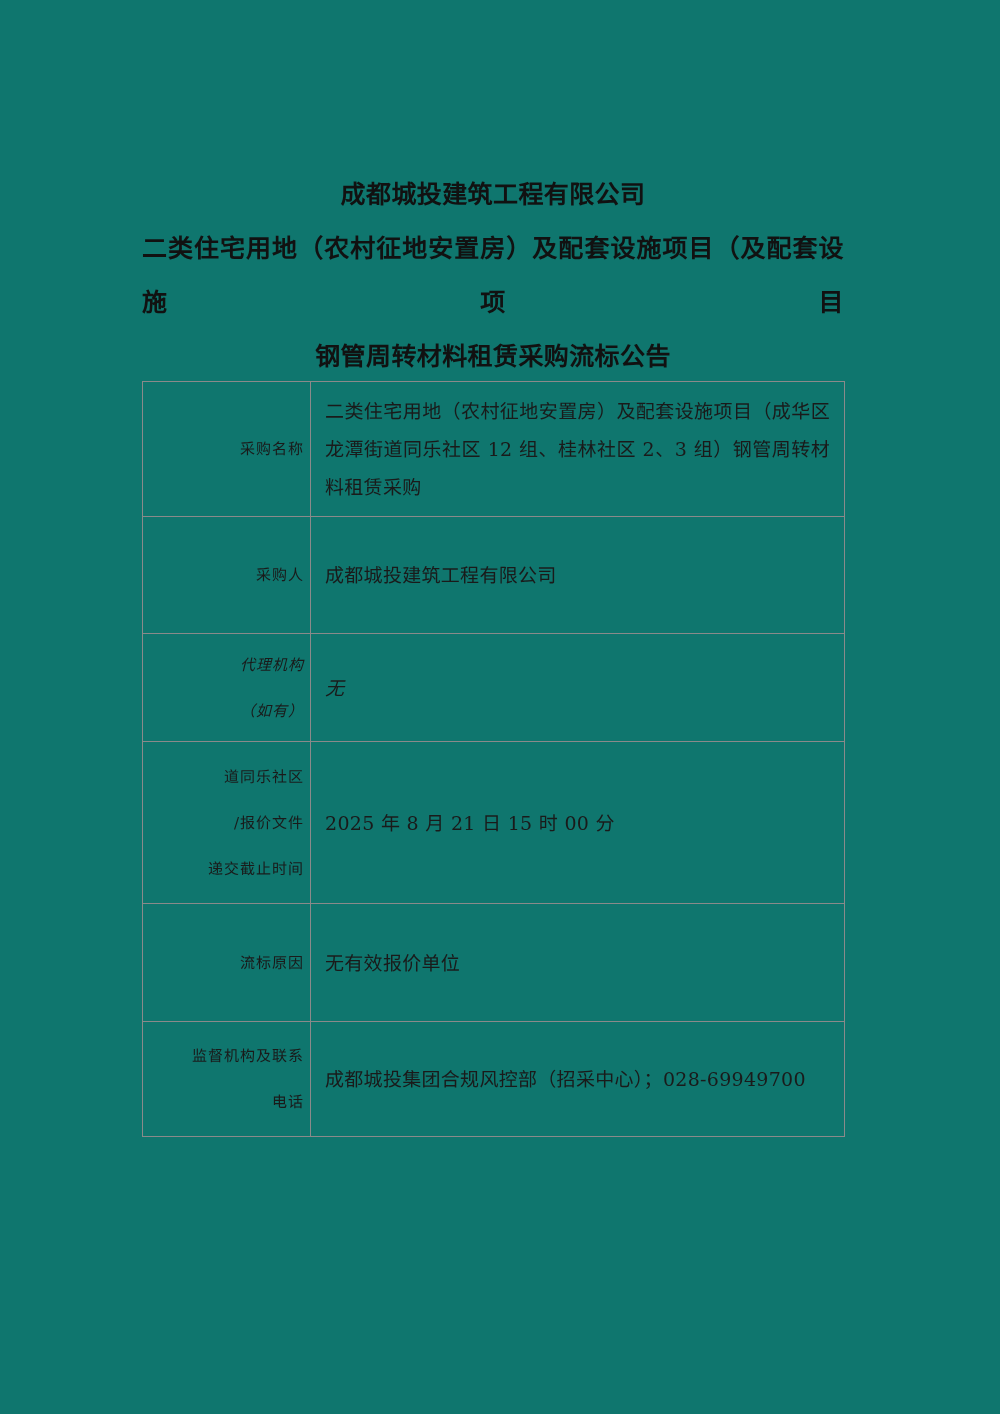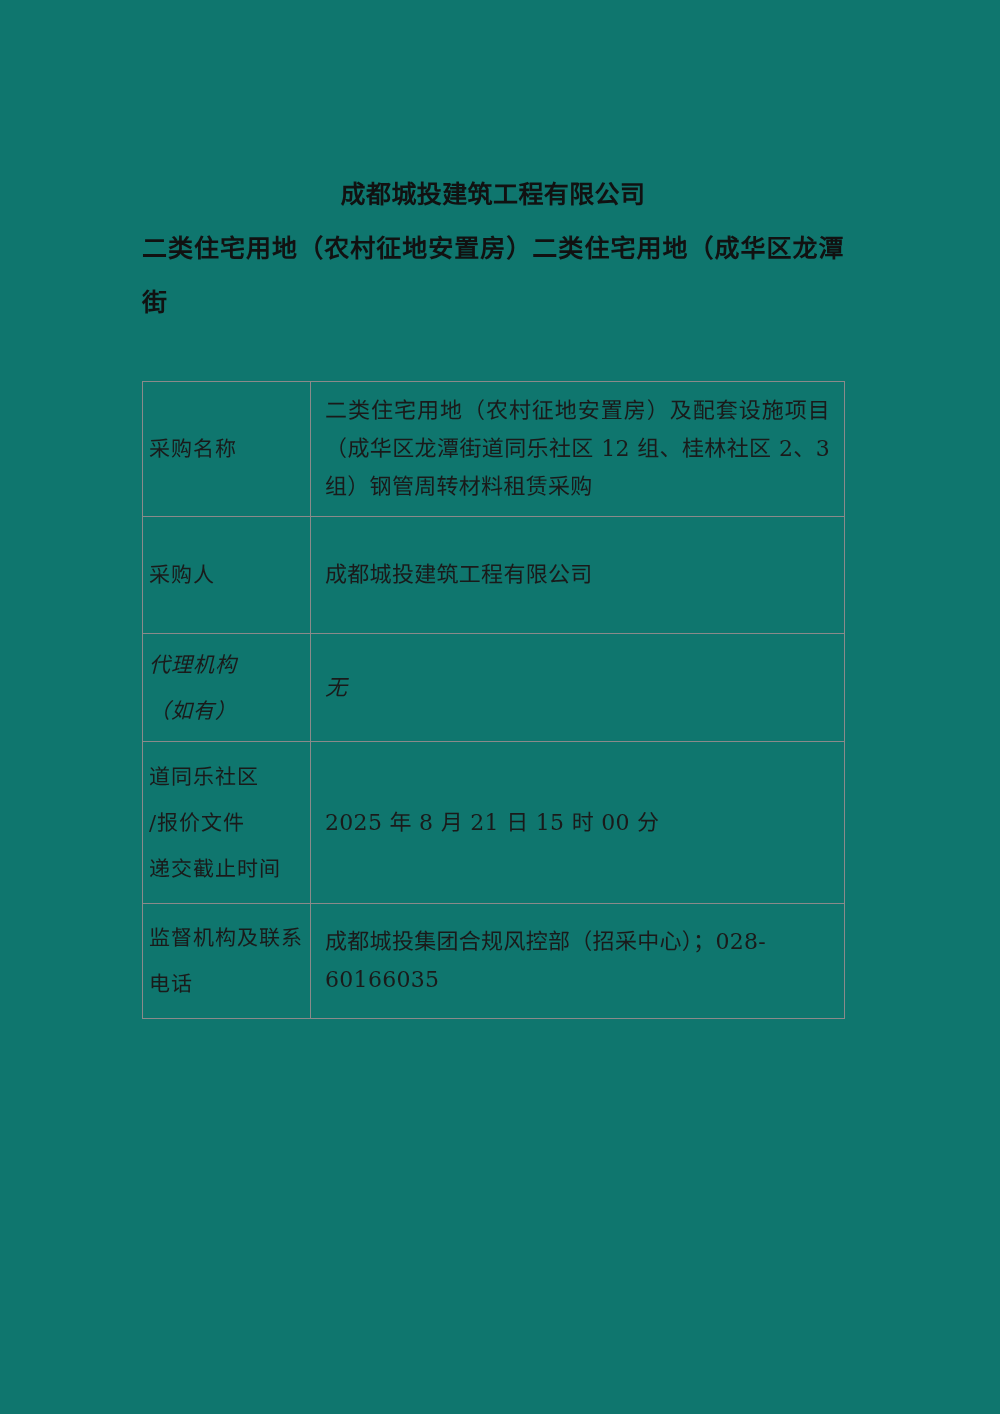--- a/index.html
+++ b/index.html
@@ -58,31 +58,31 @@
   }
   .doc-table td {
     border: 1px solid #8a8a8a;
     vertical-align: middle;
     padding: 0;
   }
   .doc-table col.lbl { width: 168px; }
   .doc-table col.val { width: 534px; }
 
   .cell-label {
-    text-align: left;
-    font-size: 21px;
+    text-align: right;
+    font-size: 15px;
     line-height: 46px;
     color: #1a1a1a;
     padding: 6px 6px;
     letter-spacing: 1px;
   }
   .cell-label .ln { display: block; white-space: nowrap; }
 
   .cell-value {
-    font-size: 22px;
+    font-size: 19px;
     line-height: 38px;
     color: #1a1a1a;
     padding: 10px 14px 10px 14px;
     letter-spacing: 0.3px;
   }
   .cell-value.justify {
     text-align: justify;
     text-align-last: left;
   }
 
@@ -94,21 +94,22 @@
   .r5 { height: 118px; }
   .r6 { height: 115px; margin-left: 10px; }
 </style>
 </head>
 <body>
 
 <div class="page">
 
   <div class="title-block">
     <div class="title-line center">成都城投建筑工程有限公司</div>
-    <div class="title-line full">二类住宅用地（农村征地安置房）二类住宅用地（成华区龙潭街</div>
+    <div class="title-line full">二类住宅用地（农村征地安置房）及配套设施项目（及配套设施项目</div>
+    <div class="title-line center">钢管周转材料租赁采购流标公告</div>
   </div>
 
   <table class="doc-table">
     <colgroup>
       <col class="lbl">
       <col class="val">
     </colgroup>
     <tbody>
 
       <tr class="r1">
@@ -151,29 +152,39 @@
             <span class="ln">道同乐社区</span>
             <span class="ln">/报价文件</span>
             <span class="ln">递交截止时间</span>
           </div>
         </td>
         <td>
           <div class="cell-value">2025 年 8 月 21 日 15 时 00 分</div>
         </td>
       </tr>
 
+      <tr class="r5">
+        <td>
+          <div class="cell-label">
+            <span class="ln">流标原因</span>
+          </div>
+        </td>
+        <td>
+          <div class="cell-value">无有效报价单位</div>
+        </td>
+      </tr>
 
       <tr class="r6">
         <td>
           <div class="cell-label">
             <span class="ln">监督机构及联系</span>
             <span class="ln">电话</span>
           </div>
         </td>
         <td>
-          <div class="cell-value">成都城投集团合规风控部（招采中心）；028-60166035</div>
+          <div class="cell-value">成都城投集团合规风控部（招采中心）；028-69949700</div>
         </td>
       </tr>
 
     </tbody>
   </table>
 
 </div>
 
 </body></html>

